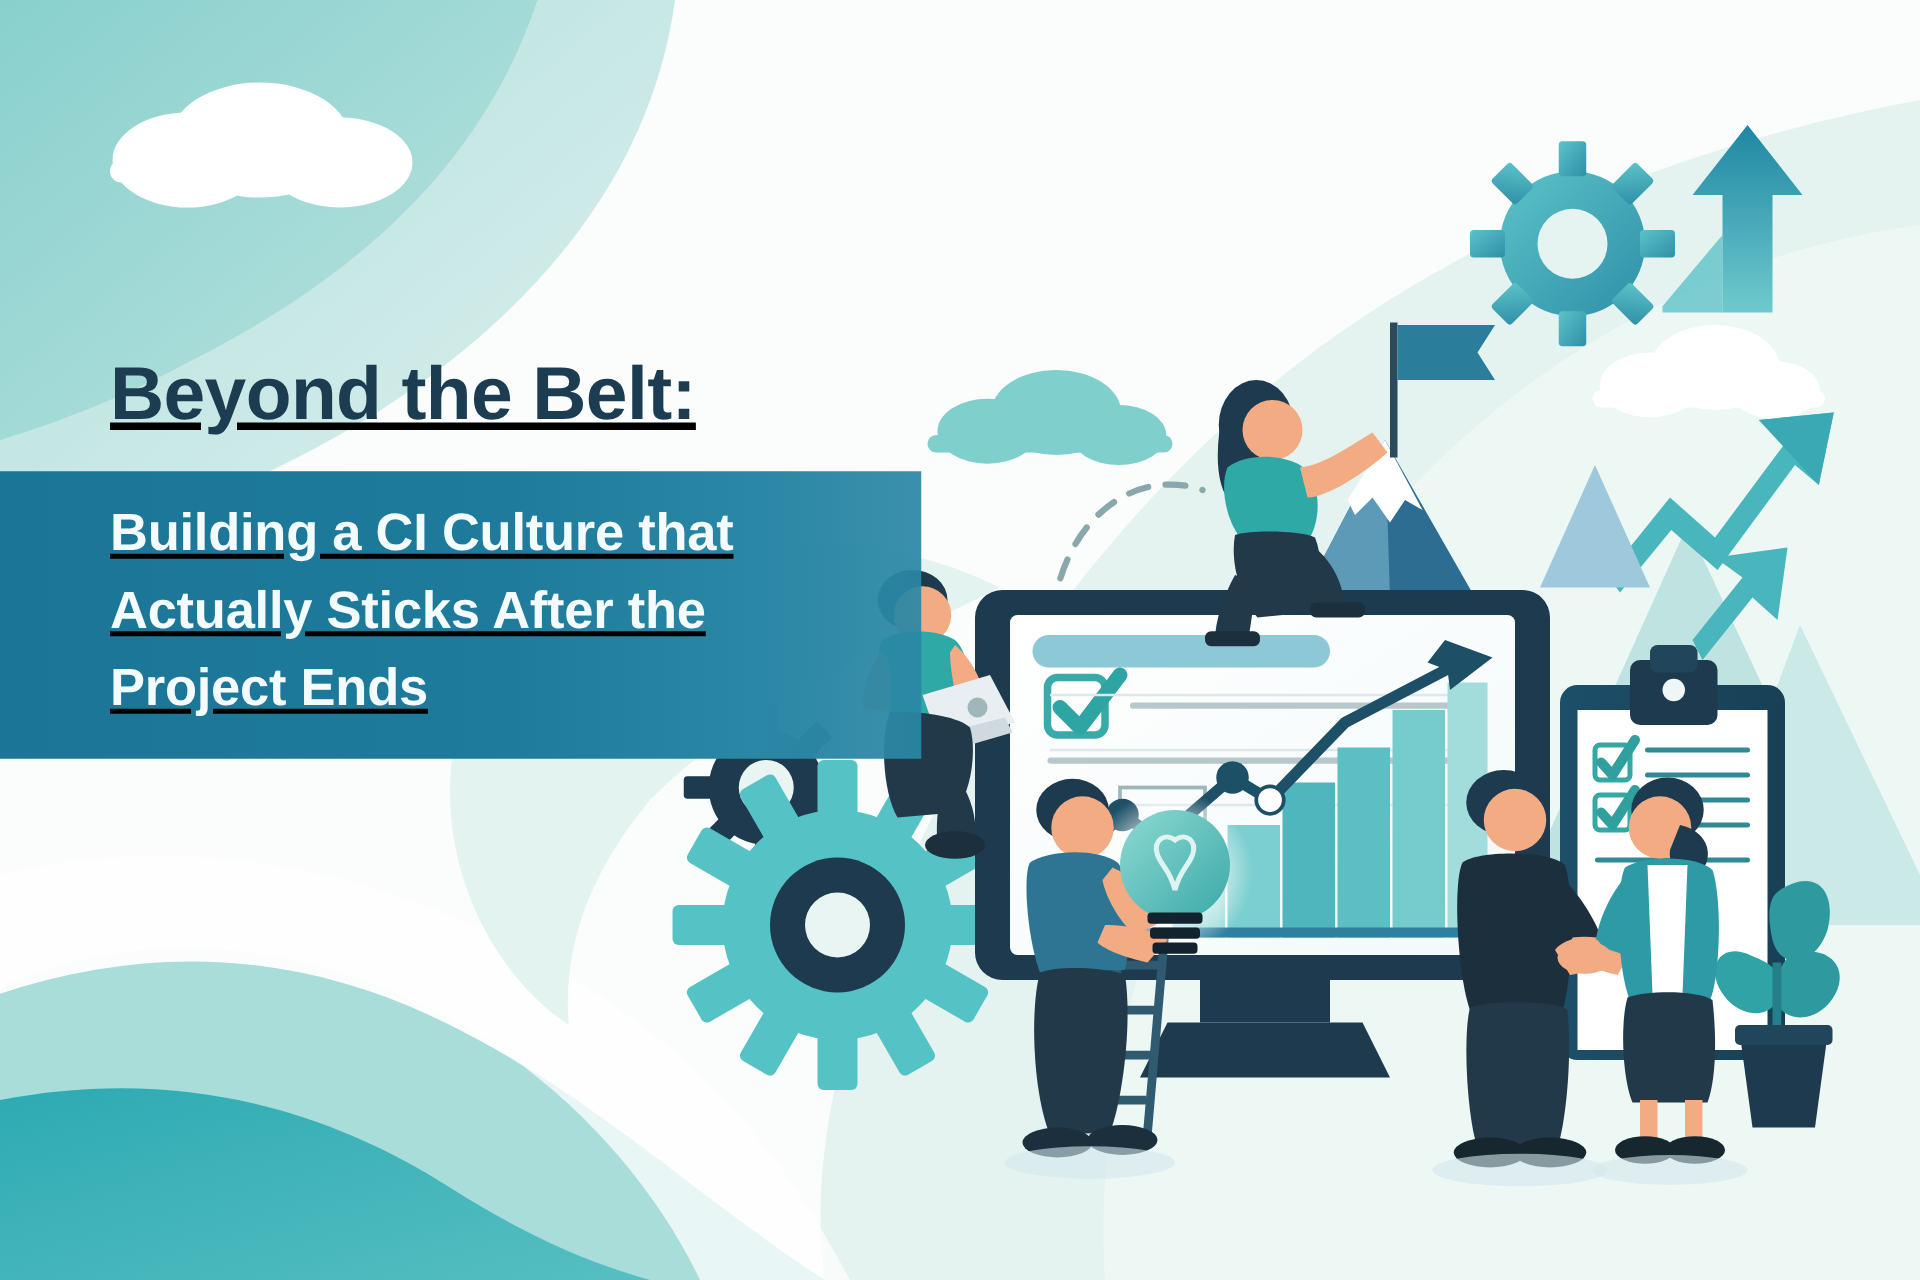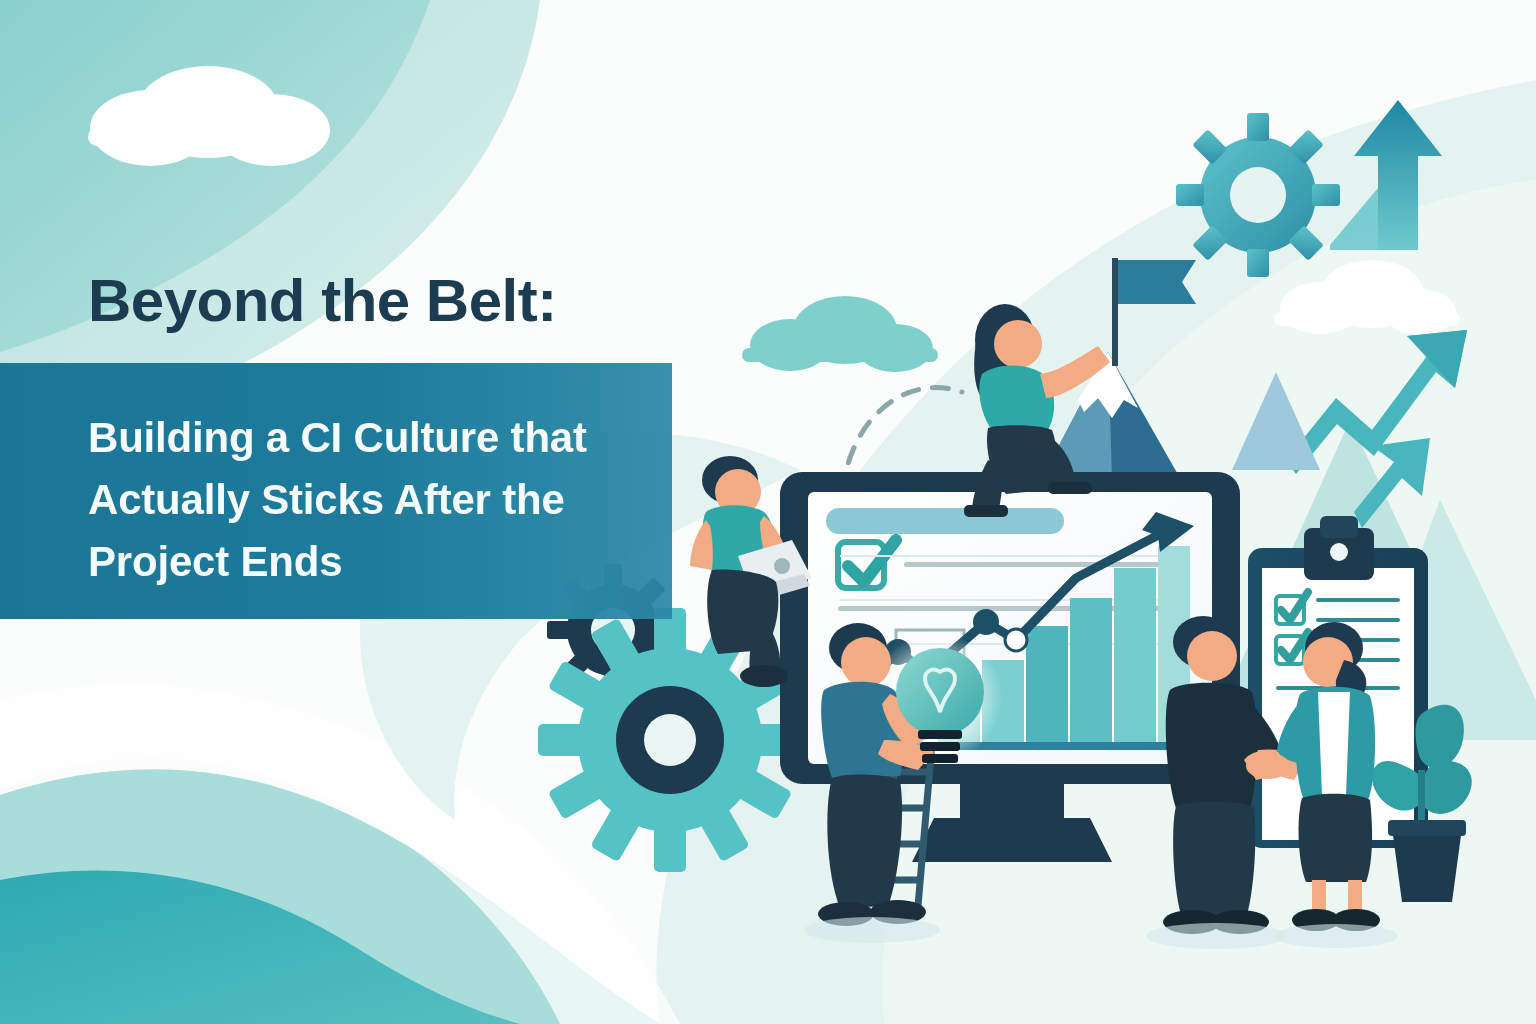--- a/index.html
+++ b/index.html
@@ -9,40 +9,41 @@
     overflow:hidden;
     background:#fbfdfc;
     font-family:"Liberation Sans", sans-serif;
   }
   #stage svg.layer{
     position:absolute;top:0;left:0;width:1536px;height:1024px;
   }
   
   #title-wrap{
     position:absolute;
-    left:0; top:262px;
+    left:0; top:276px;
     width:720px;
     z-index:40;
+    text-decoration:underline;
   }
   #main-title{
     margin:0;
     padding:0 0 0 88px;
     font-size:60px;
     line-height:78px;
     font-weight:bold;
     letter-spacing:-0.5px;
     color:#1c3c52;
     font-family:"Liberation Sans", sans-serif;
     height:92px;
     box-sizing:border-box;
   }
   #subtitle-band{
     margin-top:9px;
-    width:672px;
-    padding:44px 0 26px 88px;
+    width:737px;
+    padding:18px 0 26px 88px;
     box-sizing:border-box;
     background:linear-gradient(90deg,#1b7596 0%,#1e7b9b 55%,#2a87a5 82%,rgba(42,135,165,0.92) 100%);
   }
   #subtitle-band p{
     margin:0;
     font-size:42px;
     line-height:62px;
     font-weight:bold;
     color:#f4fbfd;
     letter-spacing:-0.2px;

